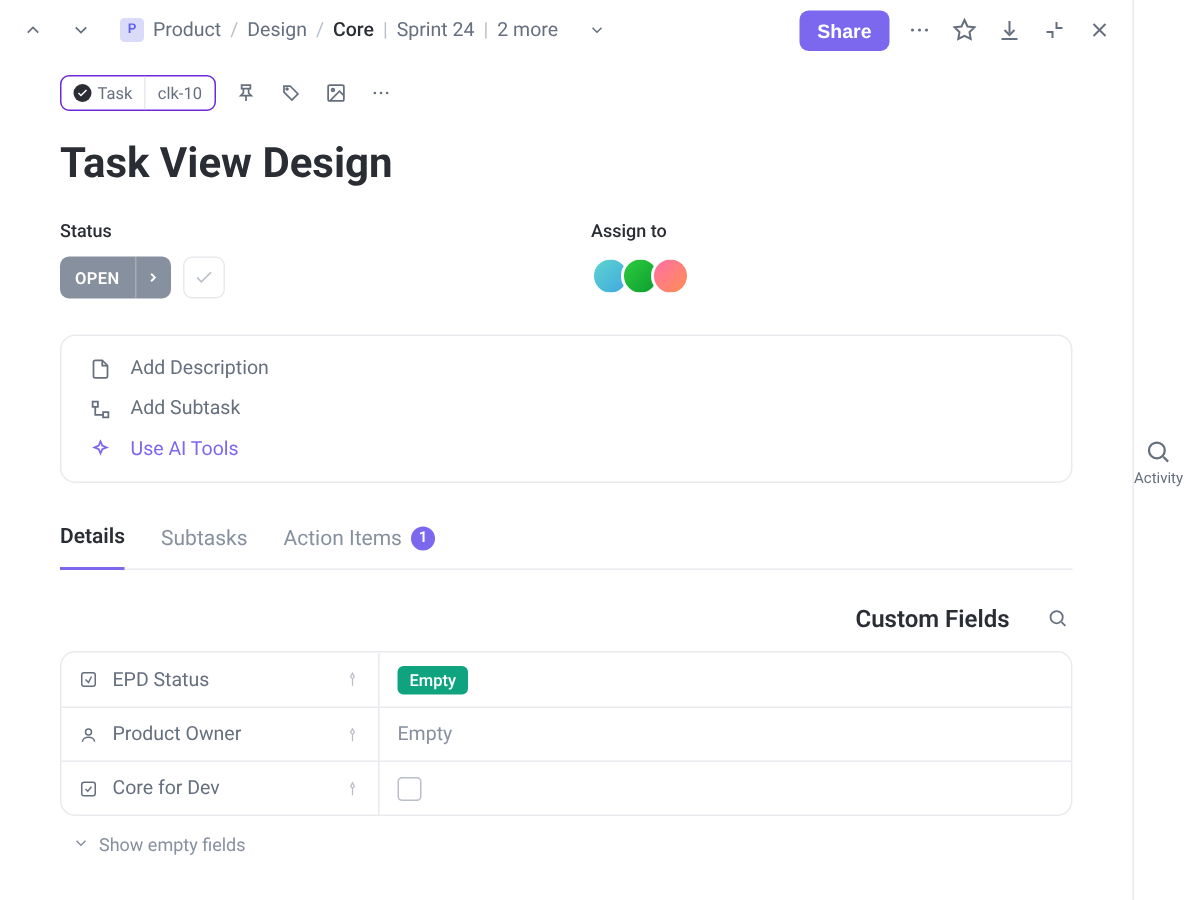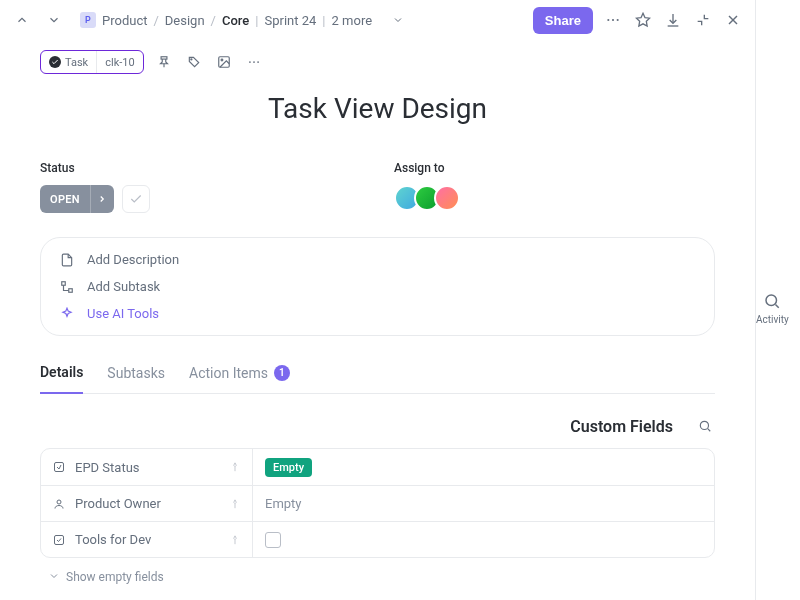--- a/index.html
+++ b/index.html
@@ -33,38 +33,38 @@
   .icon-btn { color: #656f7d; cursor: pointer; display: inline-flex; align-items: center; justify-content: center; width: 20px; height: 20px; }
 
   
   .content { flex: 1; overflow-y: auto; padding: 10px 40px 0 40px; }
   .task-meta { display: flex; align-items: center; gap: 10px; margin-bottom: 18px; }
   .task-chip { display: flex; align-items: center; border: 1px solid #6d28d9; border-radius: 6px; overflow: hidden; height: 24px; }
   .task-chip-part { padding: 0 8px; font-size: 11px; color: #656f7d; display: flex; align-items: center; gap: 4px; height: 100%; }
   .task-chip-part + .task-chip-part { border-left: 1px solid #e8eaed; }
   .task-chip-dot { width: 12px; height: 12px; border-radius: 50%; background: #2a2e34; display: inline-flex; align-items: center; justify-content: center; }
   .task-chip-dot svg { stroke: #fff; }
-  .title { font-size: 28px; font-weight: 400; margin-bottom: 36px; color: #2a2e34; text-align: center; }
+  .title { font-size: 28px; font-weight: 700; margin-bottom: 22px; color: #2a2e34; }
 
   .two-col { display: flex; gap: 33px; margin-bottom: 24px; }
   .col { flex: 1; }
   .col-label { font-size: 12px; font-weight: 500; color: #2a2e34; margin-bottom: 10px; display: block; }
   .status-row { display: flex; align-items: center; gap: 8px; }
   .status-pill { display: flex; align-items: center; background: #87909e; border-radius: 6px; overflow: hidden; height: 28px; }
   .status-pill-text { color: #fff; padding: 0 10px; font-size: 11px; font-weight: 600; letter-spacing: 0.3px; }
   .status-pill-arrow { width: 24px; height: 100%; border-left: 1px solid rgba(255,255,255,0.25); display: flex; align-items: center; justify-content: center; color: #fff; cursor: pointer; }
   .check-outline { width: 28px; height: 28px; border: 1px solid #e8eaed; border-radius: 6px; display: flex; align-items: center; justify-content: center; color: #b9bec7; cursor: pointer; }
   .avatars { display: flex; }
   .avatar { width: 26px; height: 26px; border-radius: 50%; border: 2px solid #fff; display: flex; align-items: center; justify-content: center; overflow:hidden; }
   .avatar + .avatar { margin-left: -6px; }
   .avatar.a1 { background: linear-gradient(135deg,#5fd4d0,#3fa8e0); }
   .avatar.a2 { background: linear-gradient(135deg,#2ecc40,#0a9d2e); }
   .avatar.a3 { background: linear-gradient(135deg,#ff6fa5,#ff8e53); }
 
-  .desc-box { border: 1px solid #e8eaed; border-radius: 20px; padding: 14px 18px; display: flex; flex-direction: column; gap: 12px; margin-bottom: 28px; }
+  .desc-box { border: 1px solid #e8eaed; border-radius: 10px; padding: 14px 18px; display: flex; flex-direction: column; gap: 12px; margin-bottom: 28px; }
   .desc-row { display: flex; align-items: center; gap: 12px; color: #656f7d; cursor: pointer; font-size: 13px; }
   .desc-row.ai { color: #7b68ee; }
   .desc-row .ic { width: 16px; display:flex; justify-content:center; }
 
   .tabs { display: flex; align-items: center; gap: 24px; border-bottom: 1px solid #e8eaed; margin-bottom: 22px; }
   .tab { padding: 0 0 12px 0; font-size: 14px; color: #87909e; cursor: pointer; display: flex; align-items: center; gap: 6px; }
   .tab.active { color: #2a2e34; font-weight: 600; border-bottom: 2px solid #7b68ee; margin-bottom: -1px; }
   .tab-badge { background: #7b68ee; color: #fff; border-radius: 10px; min-width: 16px; height: 16px; font-size: 10px; font-weight: 600; display: inline-flex; align-items: center; justify-content: center; padding: 0 4px; }
 
   .section-head { display: flex; align-items: center; justify-content: flex-end; margin-bottom: 12px; gap: 22px; }
@@ -318,21 +318,21 @@
         </div>
       </div>
       <div class="cf-row">
         <div class="cf-left">
           <span>
               <svg width="12" height="12" viewBox="0 0 24 24" fill="none" stroke="currentColor" stroke-width="2">
                 <rect x="3" y="3" width="18" height="18" rx="3"></rect>
                 <polyline points="8 12 11 15 16 9"></polyline>
               </svg>
             </span>
-          <span>Tools for Dev</span>
+          <span>Core for Dev</span>
           <span class="pin">
               <svg width="10" height="10" viewBox="0 0 24 24" fill="none" stroke="currentColor" stroke-width="2">
                 <path d="M12 2l3 6-3 3-3-3 3-6z"></path>
                 <line x1="12" y1="11" x2="12" y2="22"></line>
               </svg>
             </span>
         </div>
         <div class="cf-right">
           <span class="cb"></span>
         </div>

